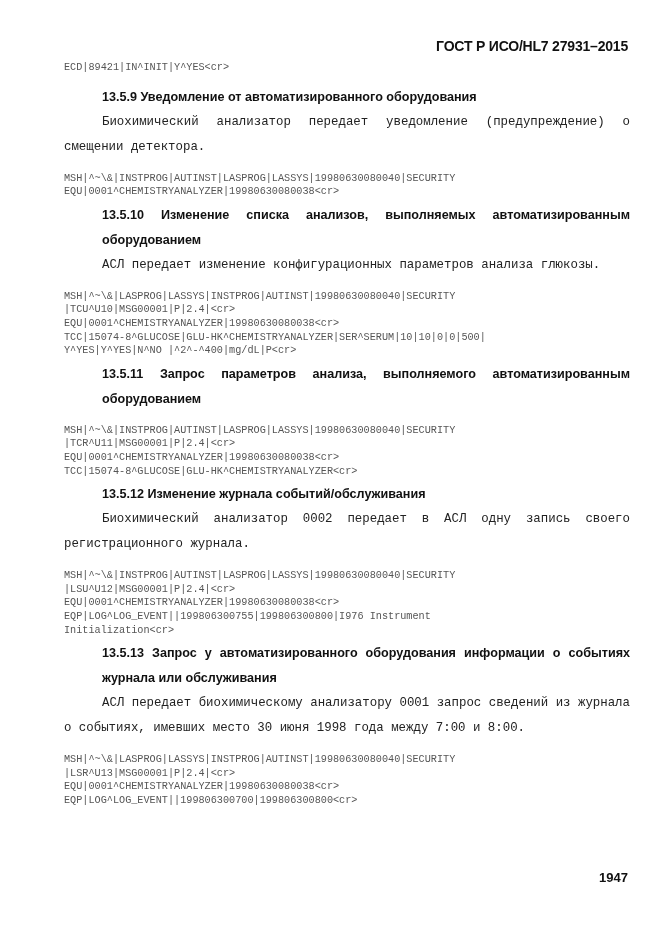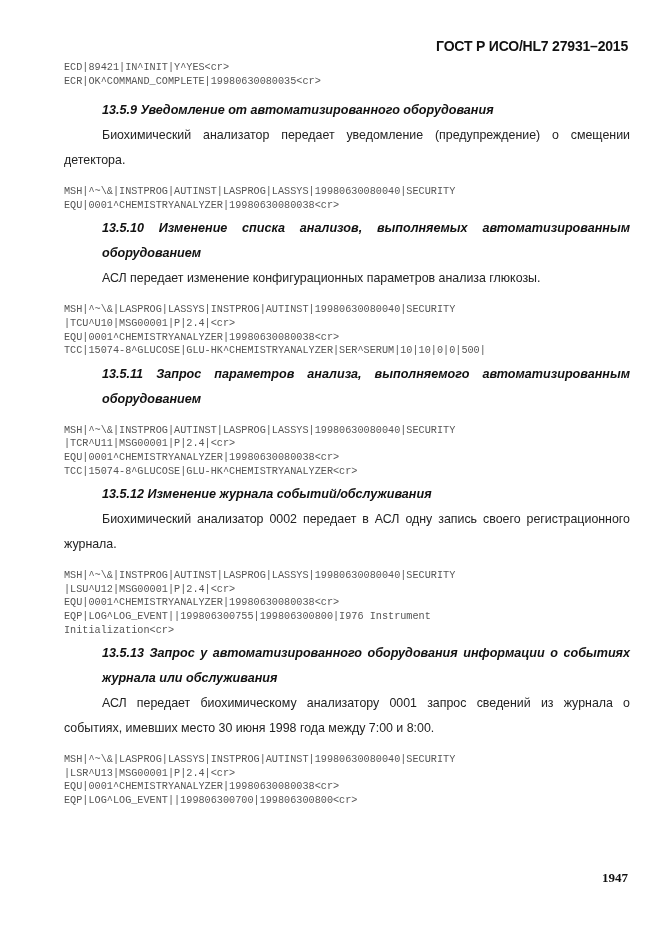--- a/index.html
+++ b/index.html
@@ -40,67 +40,66 @@
     }
     .section-title {
       font-family: "Liberation Sans", sans-serif;
       font-weight: bold;
       font-size: 12.6px;
       line-height: 25px;
       color: #111;
       text-indent: 38px;
       text-align: justify;
       margin: 0;
-      font-style: italic;
     }
     .section-title.wrap {
       padding-left: 38px;
       text-indent: 0;
     }
     .para {
-      font-family: Liberation Sans, sans-serif;
+      font-family: Liberation Mono, monospace;
       font-size: 12.4px;
       line-height: 25px;
       color: #222;
       text-indent: 38px;
       text-align: justify;
       text-align-last: left;
       margin: 0;
     }
     .code-block { margin-top: 12px; margin-bottom: 4px; }
     .page-number {
       position: absolute;
       top: 870px;
       right: 33px;
-      font-family: Liberation Serif, serif;
+      font-family: Liberation Sans, sans-serif;
       font-weight: bold;
       font-size: 13px;
       color: #111;
     }
     .s1 { margin-top: 10px; }
   </style>
 </head>
 <body>
 
 <div class="page-header">ГОСТ Р ИСО/HL7 27931–2015</div>
 
 <div class="content">
 
-  <div class="code"><div>ECD|89421|IN^INIT|Y^YES&lt;cr&gt;</div><div>ECR|OK^COMMAND_COMPLETE|19980630080035&lt;cr&gt;</div></div>
+  <div class="code"><div>ECD|89421|IN^INIT|Y^YES&lt;cr&gt;</div></div>
 
   <div class="s1">
     <p class="section-title">13.5.9 Уведомление от автоматизированного оборудования</p>
     <p class="para">Биохимический анализатор передает уведомление (предупреждение) о смещении детектора.</p>
     <div class="code code-block"><div>MSH|^~\&amp;|INSTPROG|AUTINST|LASPROG|LASSYS|19980630080040|SECURITY</div><div>EQU|0001^CHEMISTRYANALYZER|19980630080038&lt;cr&gt;</div></div>
   </div>
 
   <div>
     <p class="section-title wrap">13.5.10 Изменение списка анализов, выполняемых автоматизированным оборудованием</p>
     <p class="para">АСЛ передает изменение конфигурационных параметров анализа глюкозы.</p>
-    <div class="code code-block"><div>MSH|^~\&amp;|LASPROG|LASSYS|INSTPROG|AUTINST|19980630080040|SECURITY</div><div>|TCU^U10|MSG00001|P|2.4|&lt;cr&gt;</div><div>EQU|0001^CHEMISTRYANALYZER|19980630080038&lt;cr&gt;</div><div>TCC|15074-8^GLUCOSE|GLU-HK^CHEMISTRYANALYZER|SER^SERUM|10|10|0|0|500|</div></div>
+    <div class="code code-block"><div>MSH|^~\&amp;|LASPROG|LASSYS|INSTPROG|AUTINST|19980630080040|SECURITY</div><div>|TCU^U10|MSG00001|P|2.4|&lt;cr&gt;</div><div>EQU|0001^CHEMISTRYANALYZER|19980630080038&lt;cr&gt;</div><div>TCC|15074-8^GLUCOSE|GLU-HK^CHEMISTRYANALYZER|SER^SERUM|10|10|0|0|500|</div><div>Y^YES|Y^YES|N^NO |^2^-^400|mg/dL|P&lt;cr&gt;</div></div>
   </div>
 
   <div>
     <p class="section-title wrap">13.5.11 Запрос параметров анализа, выполняемого автоматизированным оборудованием</p>
     <div class="code code-block"><div>MSH|^~\&amp;|INSTPROG|AUTINST|LASPROG|LASSYS|19980630080040|SECURITY</div><div>|TCR^U11|MSG00001|P|2.4|&lt;cr&gt;</div><div>EQU|0001^CHEMISTRYANALYZER|19980630080038&lt;cr&gt;</div><div>TCC|15074-8^GLUCOSE|GLU-HK^CHEMISTRYANALYZER&lt;cr&gt;</div></div>
   </div>
 
   <div>
     <p class="section-title">13.5.12 Изменение журнала событий/обслуживания</p>
     <p class="para">Биохимический анализатор 0002 передает в АСЛ одну запись своего регистрационного журнала.</p>

